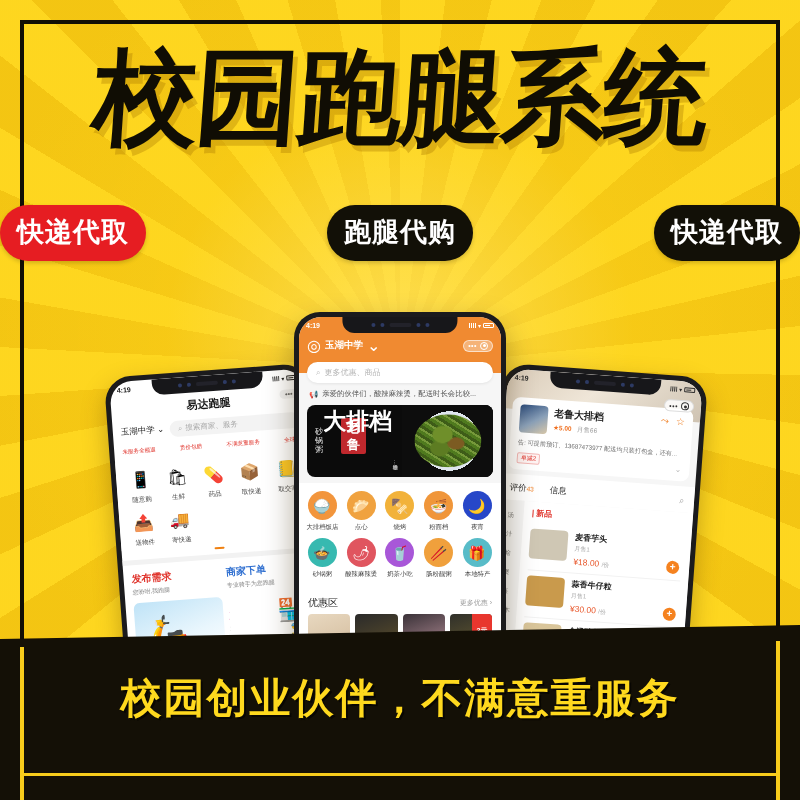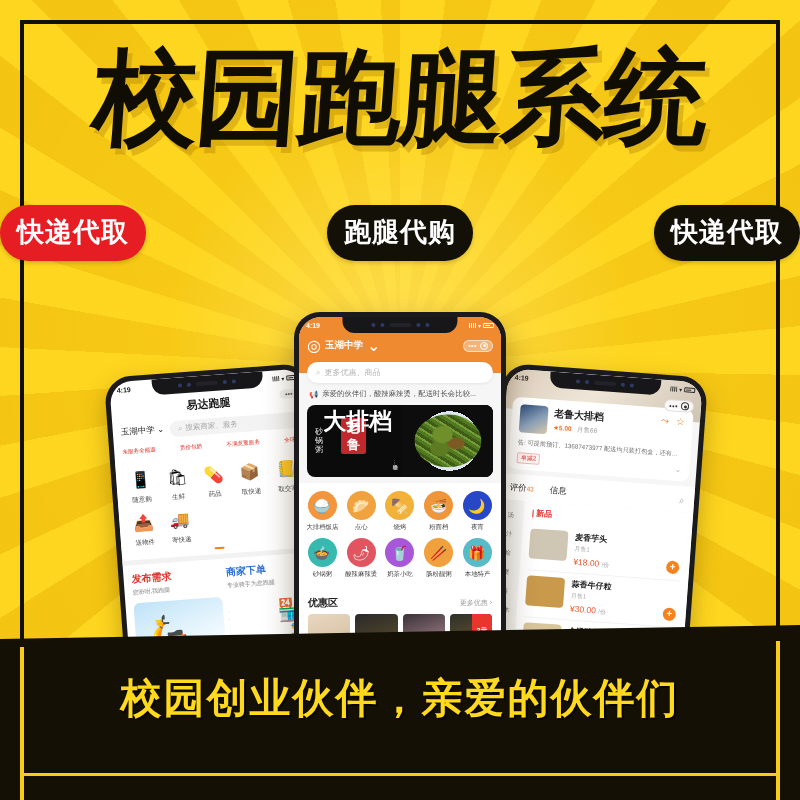--- a/index.html
+++ b/index.html
@@ -369,21 +369,21 @@
   .pb-cat { flex: 1; text-align: center; margin-bottom: 6px; }
   .pb-cico {
     width: 29px; height: 29px; border-radius: 50%; margin: 0 auto 3px;
     display: flex; align-items: center; justify-content: center;
     font-size: 14px; color: #fff;
   }
   .pb-clbl { font-size: 6.4px; color: #3f3f3f; }
   .pb-sect {
     display: flex; align-items: center; padding: 7px 9px 4px; background: #fff;
   }
-  .pb-sect .t { font-size: 10px; font-weight: bold; color: #222; }
+  .pb-sect .t { font-size: 10px; font-weight: normal; color: #222; }
   .pb-sect .m { margin-left: auto; font-size: 7px; color: #999; }
   .pb-deals { display: flex; gap: 5px; padding: 0 9px 8px; background: #fff; }
   .pb-deal {
     flex: 1; height: 52px; border-radius: 4px; position: relative; overflow: hidden;
   }
   .pb-deal .cap {
     position: absolute; left: 0; right: 0; bottom: 0;
     font-size: 5px; color: #fff; background: rgba(0,0,0,.45);
     text-align: center; padding: 1px 0;
   }
@@ -741,16 +741,16 @@
           </div>
         </div>
 
       </div>
     </div>
   </div>
 
   <div class="bottom-slab">
     <div class="slab-line-left"></div>
     <div class="slab-line-right"></div>
-    <div class="tagline">校园创业伙伴，亲爱的伙伴们</div>
+    <div class="tagline">校园创业伙伴，不满意重服务</div>
     <div class="slab-underline"></div>
   </div>
 </div>
 
 </body></html>

